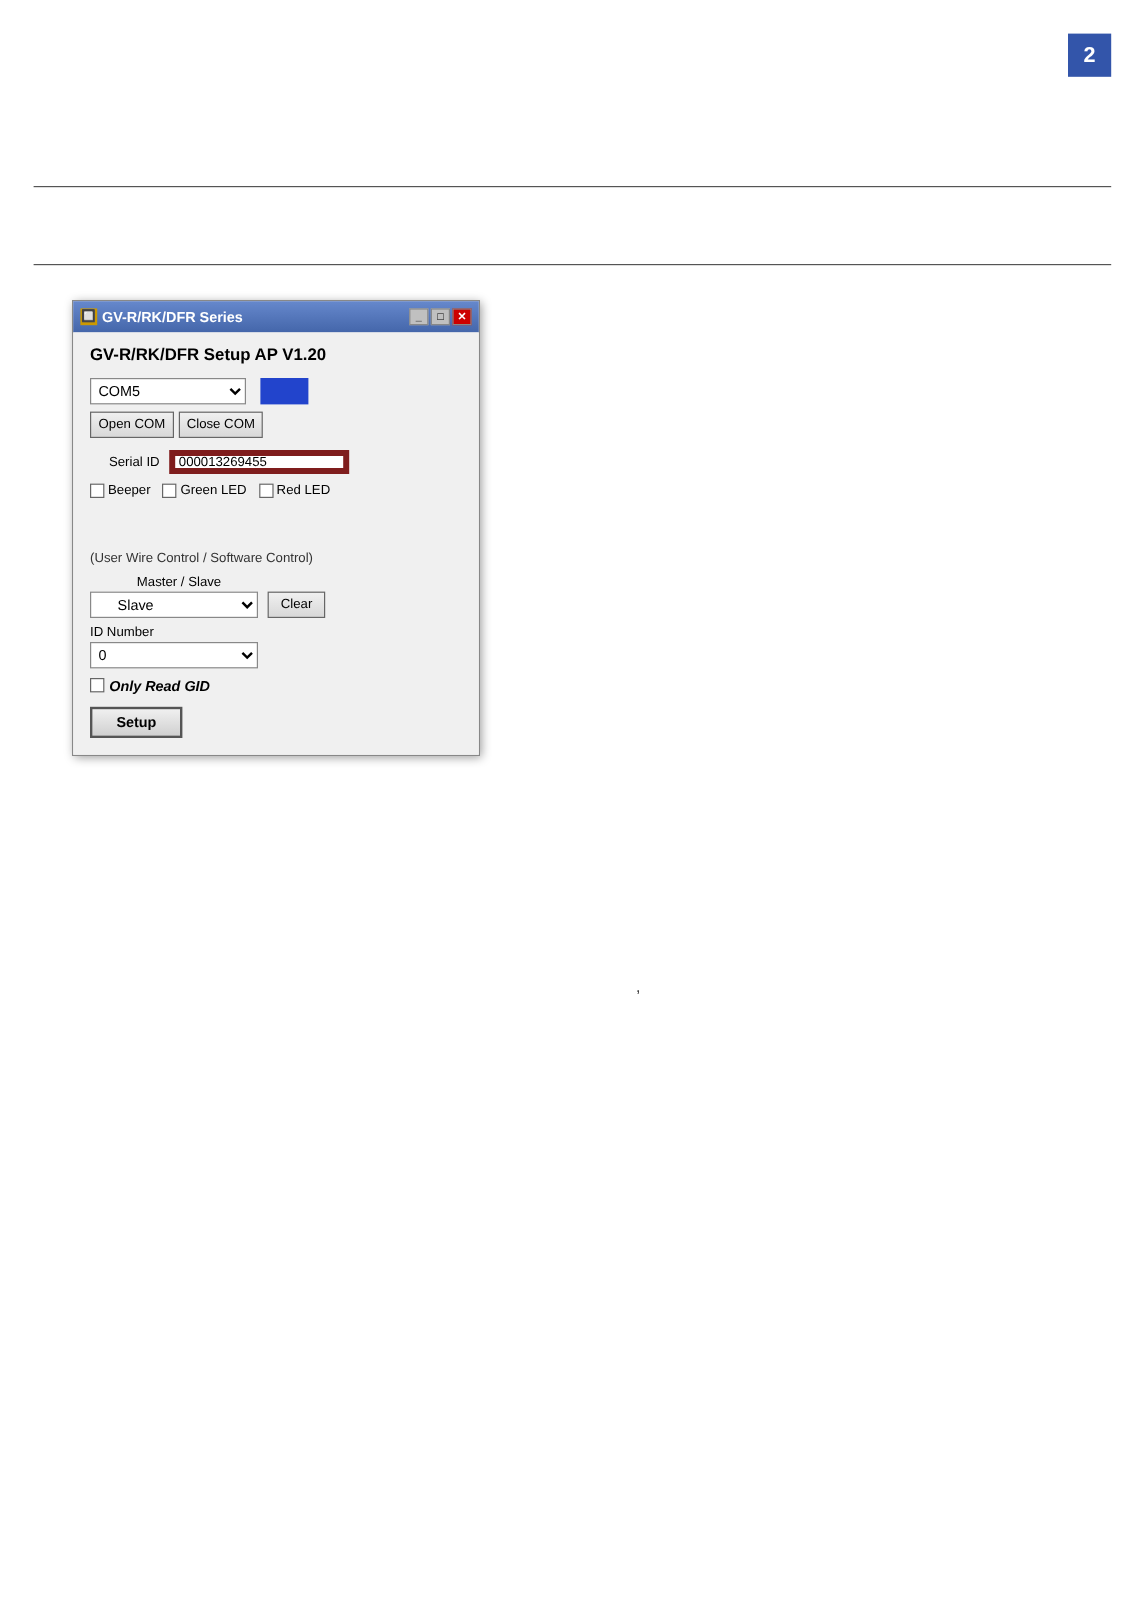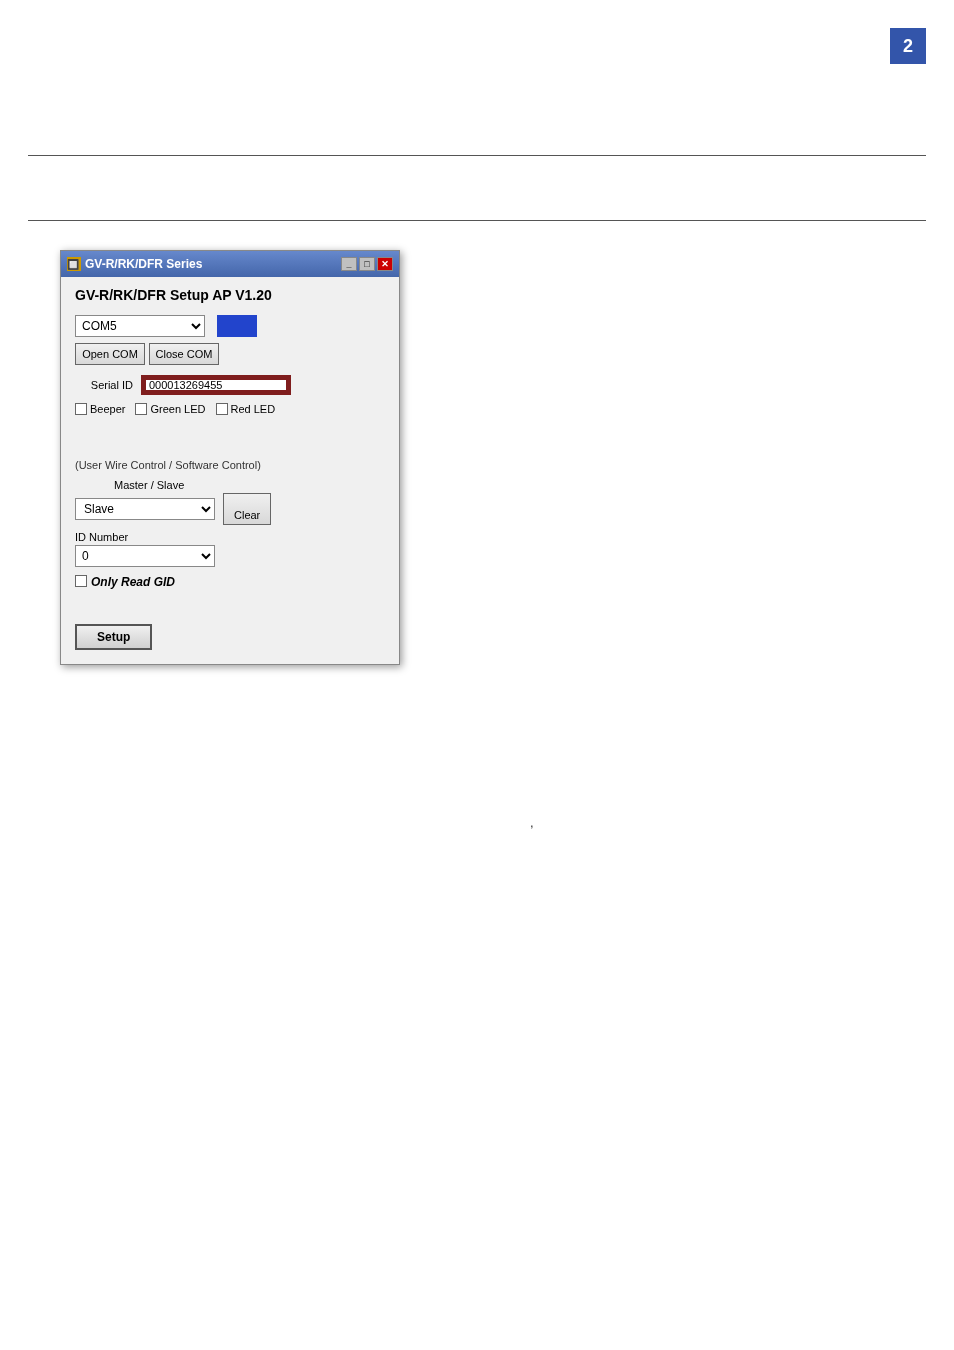--- a/index.html
+++ b/index.html
@@ -239,29 +239,29 @@
       gap: 8px;
       margin-bottom: 6px;
     }
 
     .slave-select {
       width: 140px;
       height: 22px;
       border: 1px solid #888;
       background: white;
       font-size: 12px;
-      padding: 1px 4px;
+      padding: 1px 18px;
     }
 
     .clear-button {
       height: 22px;
       border: 1px solid #666;
       background: linear-gradient(to bottom, #f0f0f0, #d8d8d8);
       font-size: 11px;
-      padding: 15px 10px;
+      padding: 4px 10px;
       cursor: pointer;
       color: #000;
     }
 
     .id-number-label {
       font-size: 11px;
       margin-bottom: 2px;
     }
 
     .id-select {
@@ -285,21 +285,20 @@
 
     .setup-button {
       height: 26px;
       border: 2px solid #555;
       background: linear-gradient(to bottom, #f0f0f0, #d0d0d0);
       font-size: 12px;
       font-weight: bold;
       padding: 0 20px;
       cursor: pointer;
       color: #000;
-      margin-top: 25px;
     }
 
     
     .bottom-comma {
       position: absolute;
       top: 815px;
       left: 530px;
       font-size: 13px;
       color: #333;
     }

